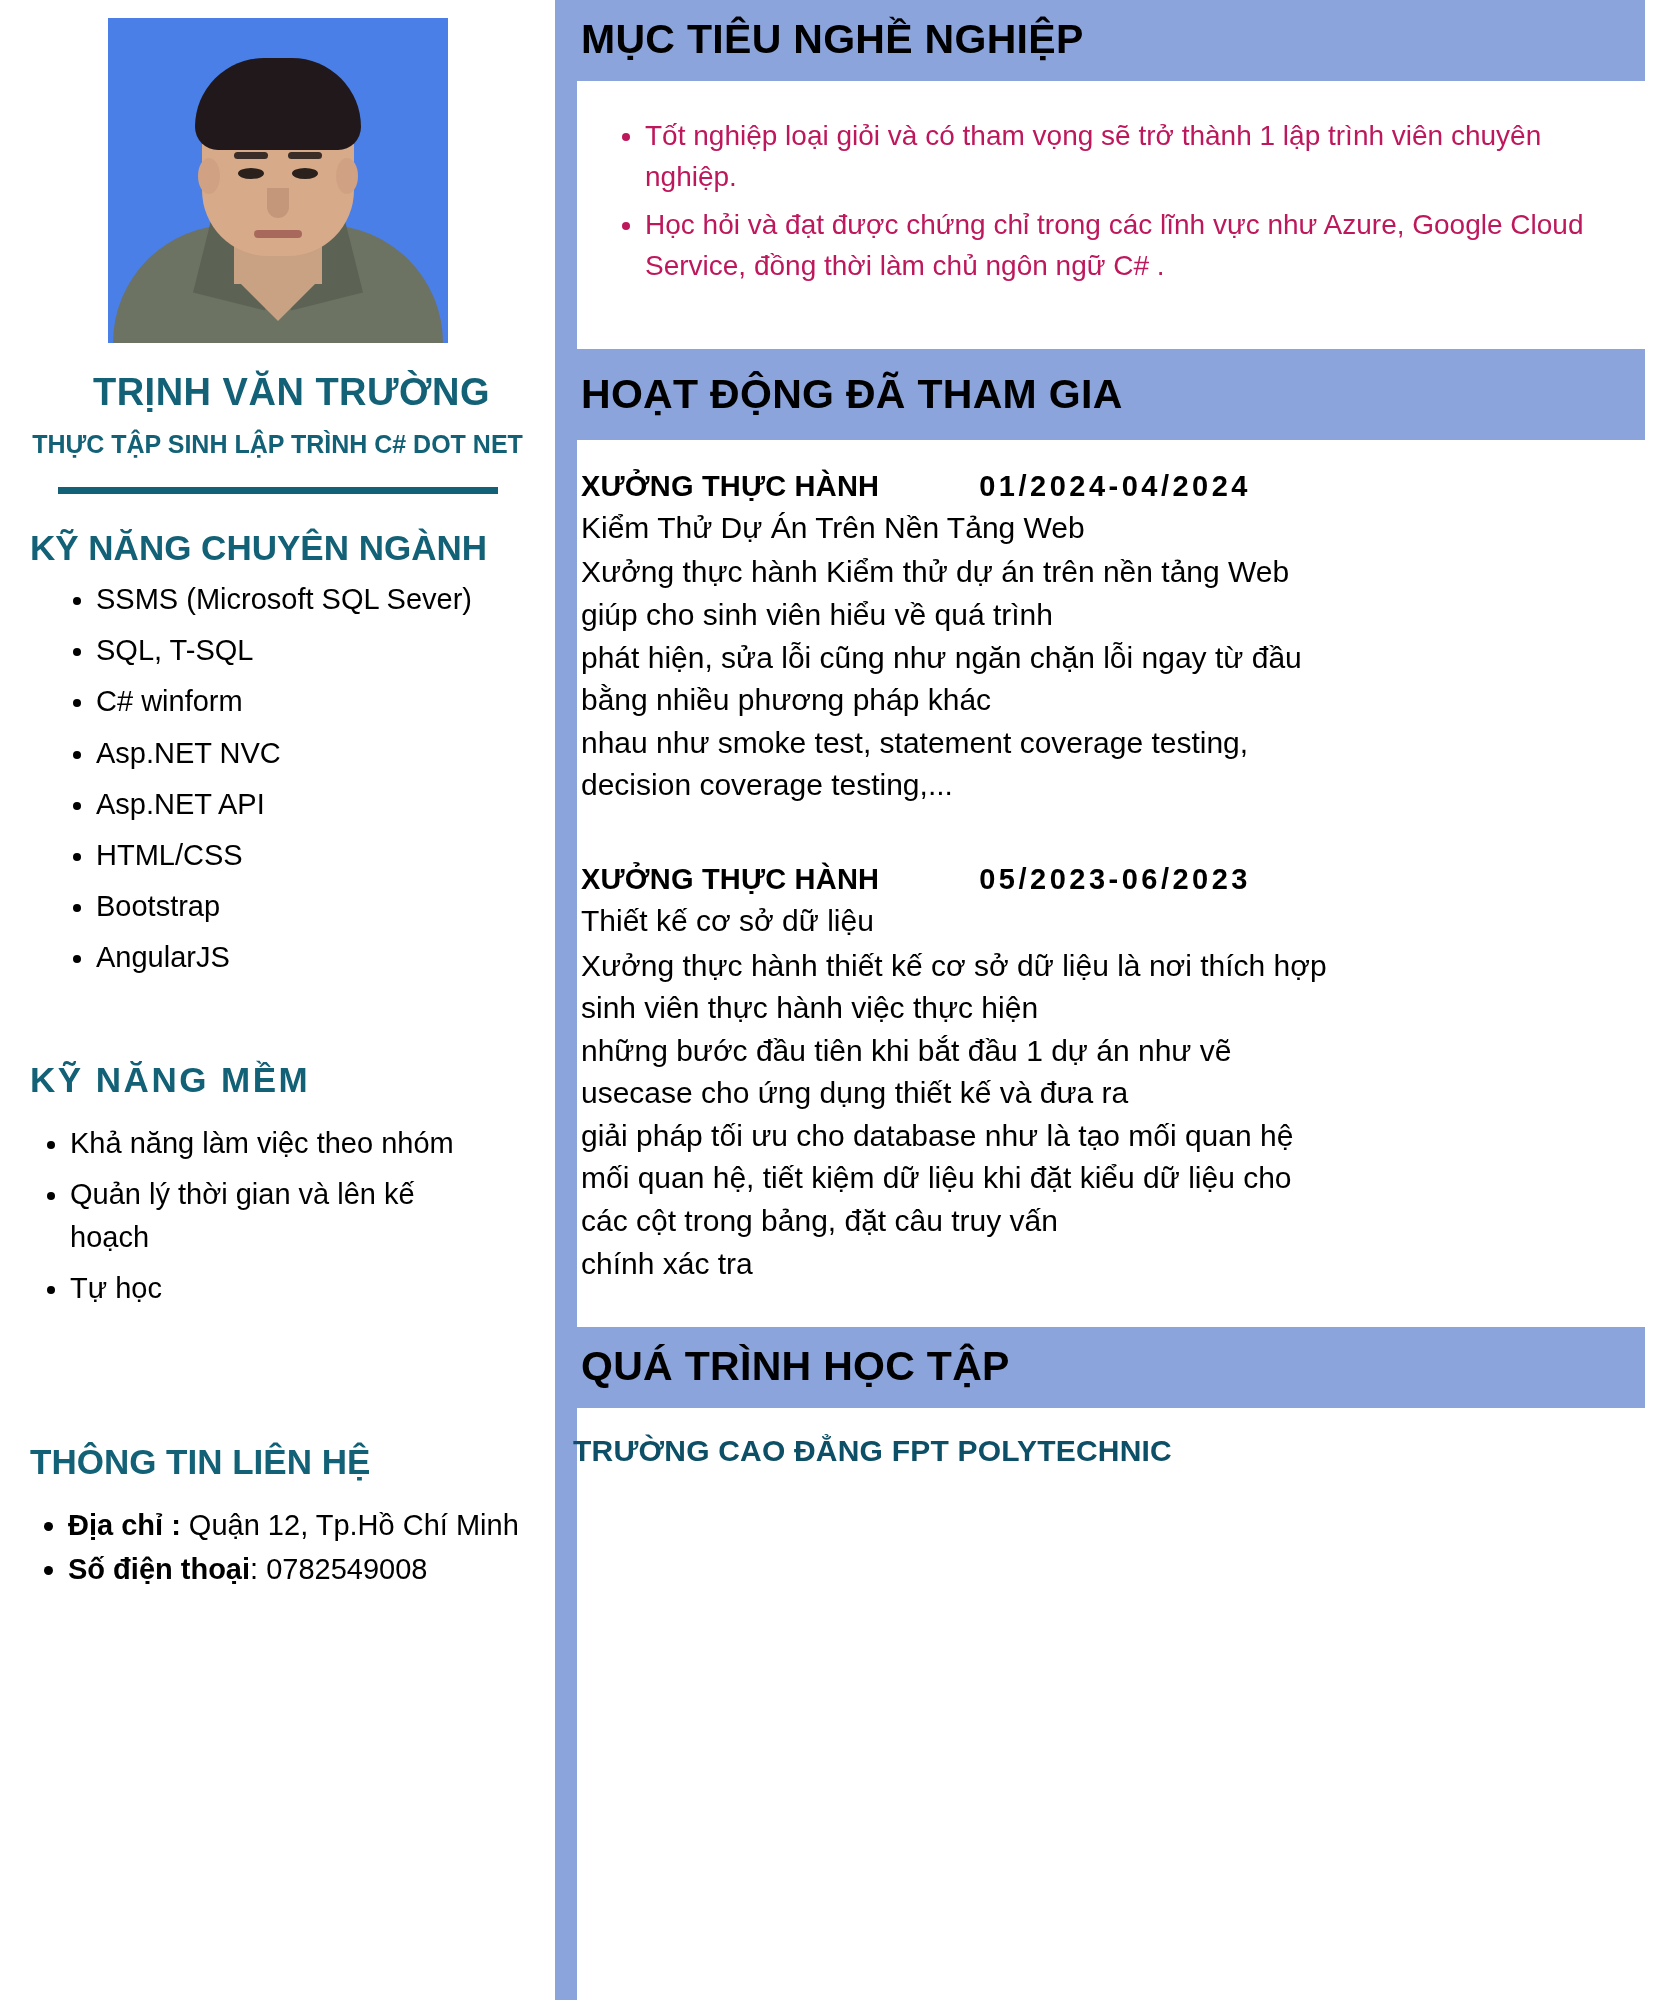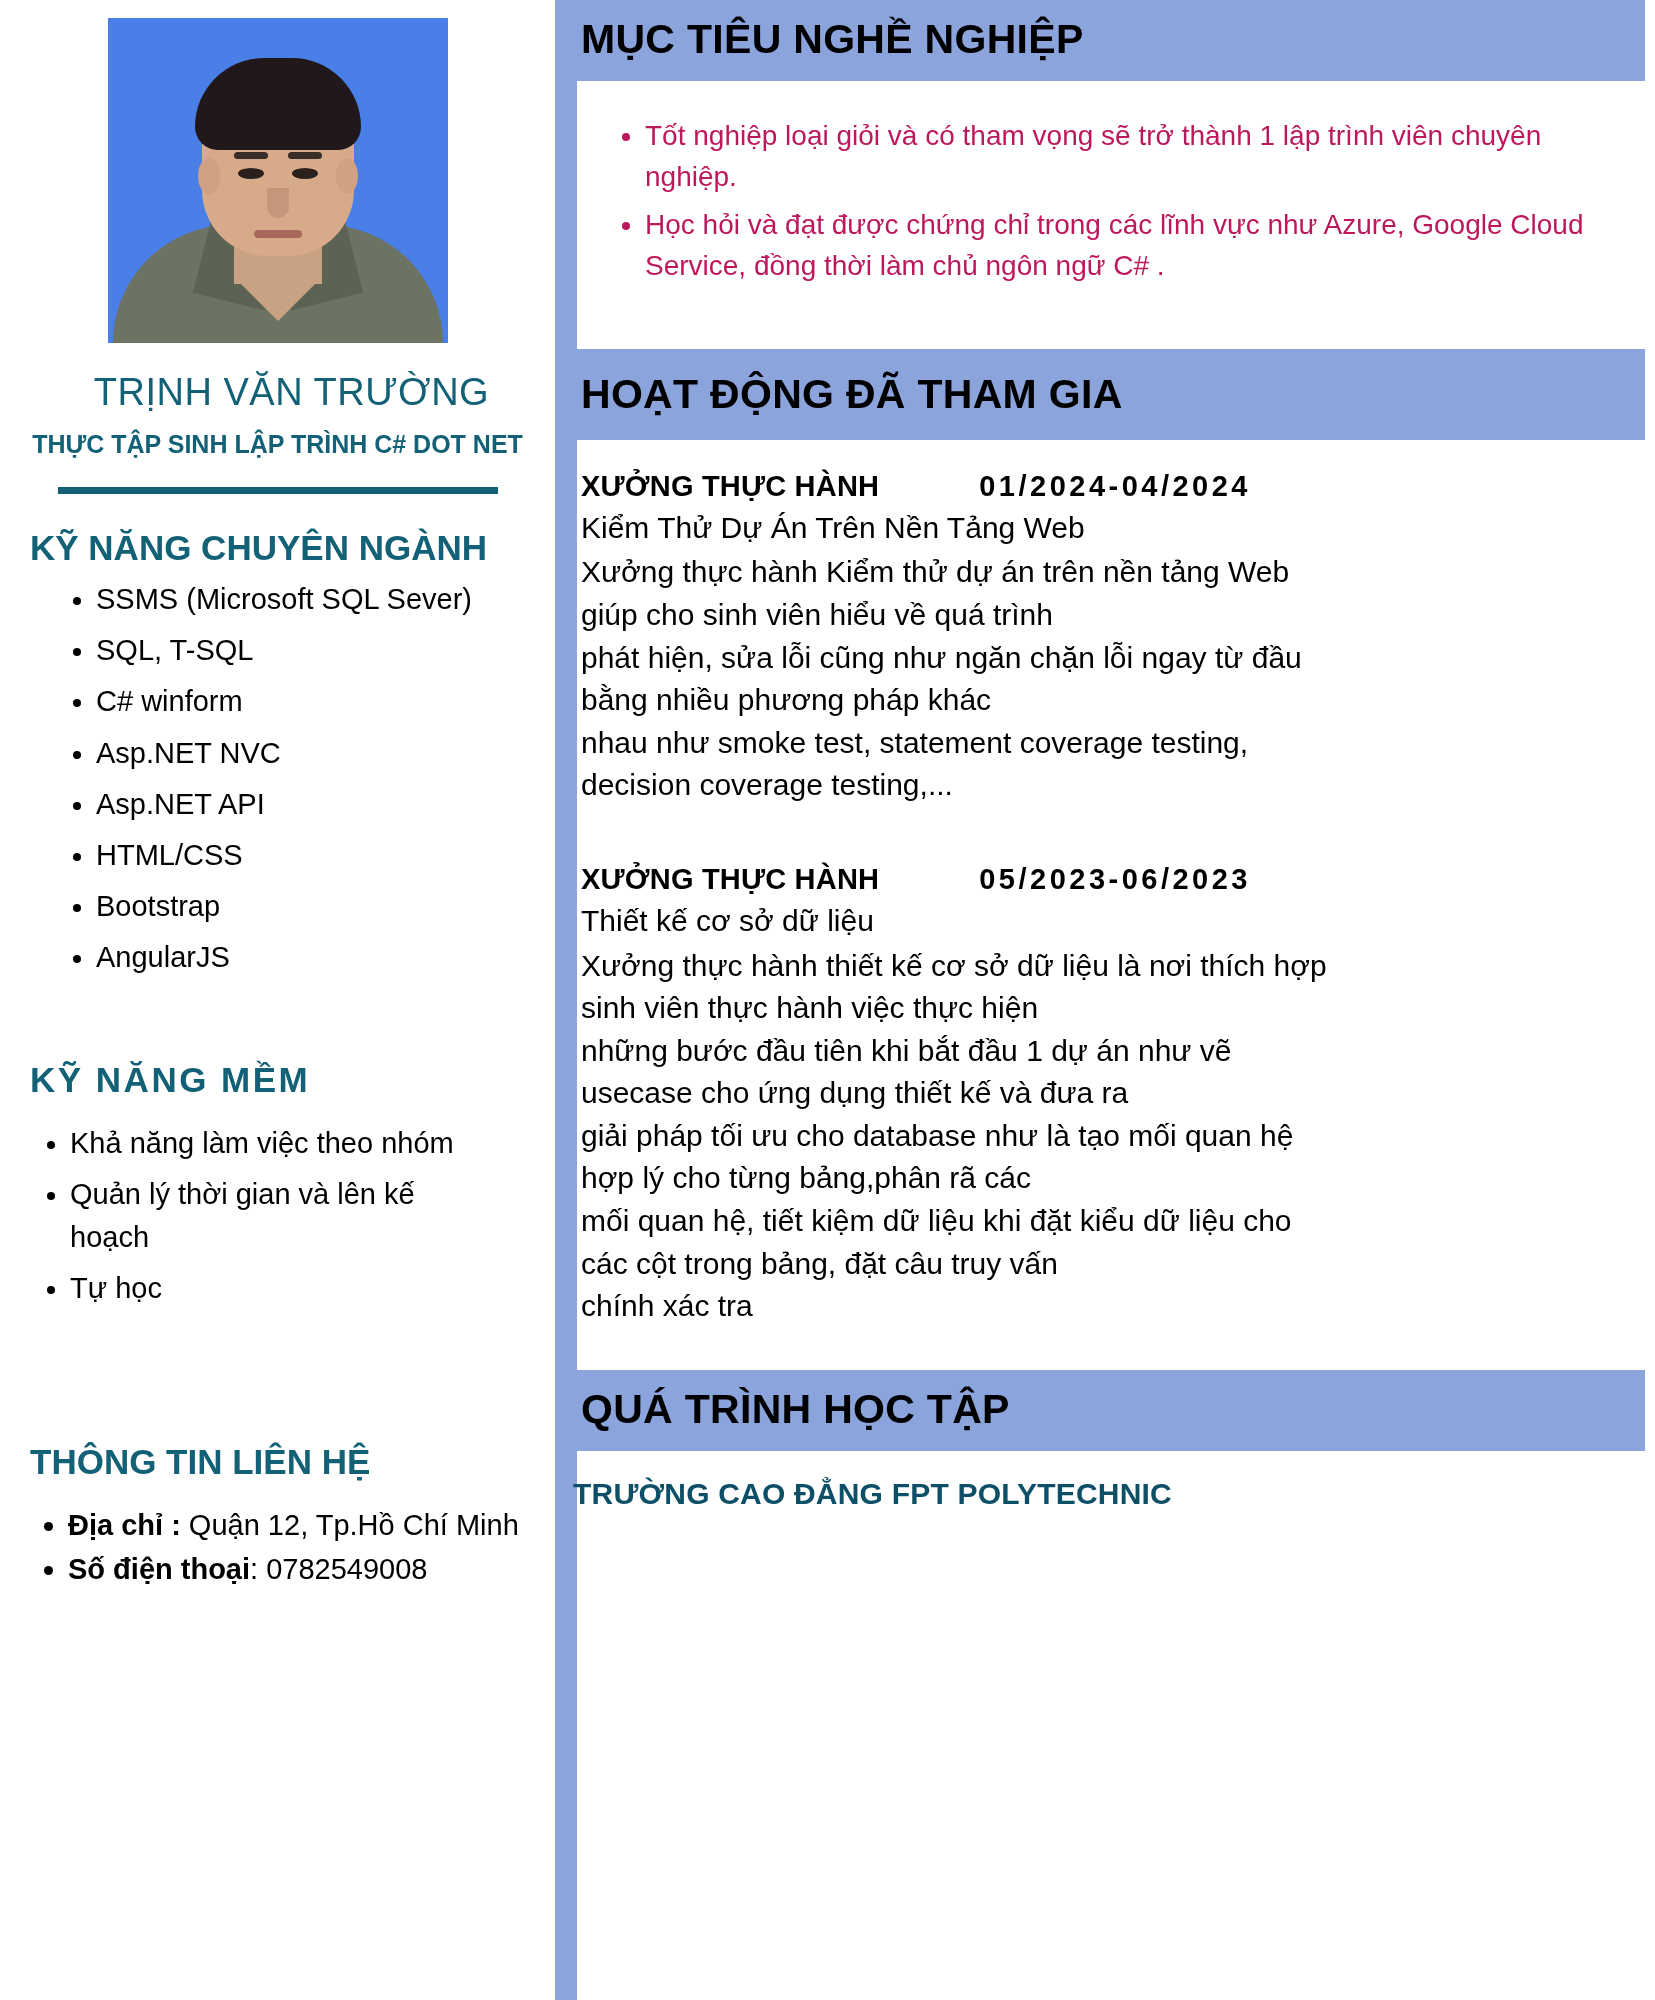--- a/index.html
+++ b/index.html
@@ -132,21 +132,21 @@
     transform: translateX(-50%);
     width: 48px; height: 8px;
     background: #a8695c;
     border-radius: 5px;
   }
 
   .name {
     text-align: center;
     color: #136176;
     font-size: 38px;
-    font-weight: 400;
+    font-weight: 700;
     letter-spacing: 0.5px;
     margin-top: 28px;
     white-space: nowrap;
     padding-left: 28px;
   }
 
   .role {
     text-align: center;
     color: #136176;
     font-size: 25px;
@@ -386,21 +386,20 @@
           <span class="entry-title">XƯỞNG THỰC HÀNH</span>
           <span class="entry-date">05/2023-06/2023</span>
         </div>
         <div class="entry-sub">Thiết kế cơ sở dữ liệu</div>
         <div class="entry-body">
           <div>Xưởng thực hành thiết kế cơ sở dữ liệu là nơi thích hợp</div>
           <div>sinh viên thực hành việc thực hiện</div>
           <div>những bước đầu tiên khi bắt đầu 1 dự án như vẽ</div>
           <div>usecase cho ứng dụng thiết kế và đưa ra</div>
           <div>giải pháp tối ưu cho database như là tạo mối quan hệ</div>
-          <div>hợp lý cho từng bảng,phân rã các</div>
           <div>mối quan hệ, tiết kiệm dữ liệu khi đặt kiểu dữ liệu cho</div>
           <div>các cột trong bảng, đặt câu truy vấn</div>
           <div>chính xác tra</div>
         </div>
       </div>
 
       <div style="height:42px"></div>
 
       <div class="sec-head">QUÁ TRÌNH HỌC TẬP</div>
 

